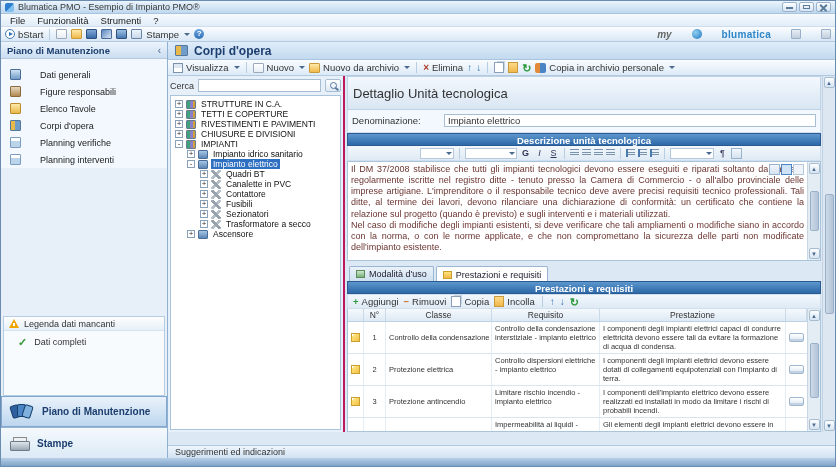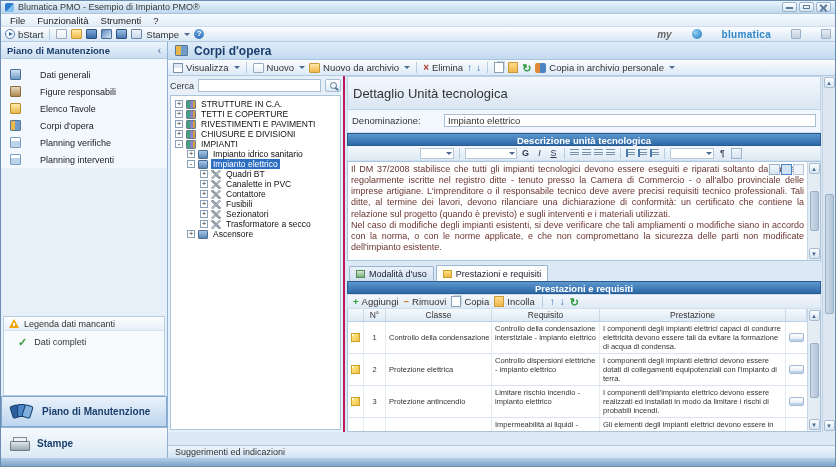--- a/index.html
+++ b/index.html
@@ -149,21 +149,21 @@
   .floaticons{position:absolute;top:2px;right:16px;display:flex;gap:1px}
   .fico{width:11px;height:11px;border:1px solid #9ab2cc;background:linear-gradient(#f2f7fc,#d5e2ef)}
   .fico.sel{border:1px solid #4a84c4;background:#cfe2f6}
   .fico.mov{position:relative;border-color:#b5c7da;background:#eef4fa}
   .vscroll{position:absolute;top:0;right:0;bottom:0;width:13px;background:#e4ecf4;border-left:1px solid #c9d6e4;
            display:flex;flex-direction:column;align-items:center;justify-content:space-between;padding:1px 0}
   .sbtn{width:11px;height:11px;border:1px solid #a8bcd0;border-radius:2px;background:linear-gradient(#fdfeff,#d5e4f3);
         font-size:6px;line-height:10px;text-align:center;color:#4a6a90}
   .sthumb{width:9px;flex:none;background:linear-gradient(90deg,#cdd9e6,#b2c4d8);border:1px solid #9ab0c8;border-radius:2px}
   .gap{height:5px;flex:none}
-  .tabs{height:15px;flex:none;display:flex;gap:2px;padding-left:2px;align-items:flex-end}
+  .tabs{height:15px;flex:none;display:flex;gap:2px;padding-left:2px;}
   .tab{height:15px;display:flex;align-items:center;gap:4px;padding:0 6px;font-size:9px;color:#223;
        border:1px solid #9ab6d2;border-bottom:none;border-radius:2px 2px 0 0;
        background:linear-gradient(#eaf2fa,#cfe0ef)}
   .tab.active{background:#fff;height:16px}
   .tabico1{width:9px;height:8px;background:linear-gradient(#cfe8cf,#7ab07a);border:1px solid #5a8a5a}
   .tabico2{width:9px;height:8px;background:linear-gradient(#ffe27a,#f0b84a);border:1px solid #caa02c}
   .tbltoolbar{height:15px;flex:none;background:linear-gradient(#f2f7fc,#dfeaf5);border:1px solid #cfdfee;
               display:flex;align-items:center;gap:5px;padding:0 5px;font-size:9.5px;color:#333}
   .gplus{color:#2a9a3a;font-weight:bold}.ominus{color:#d07020;font-weight:bold}
   .tblwrap{flex:1;position:relative;background:#fff;border:1px solid #aac4dc;border-top:none;overflow:hidden;

